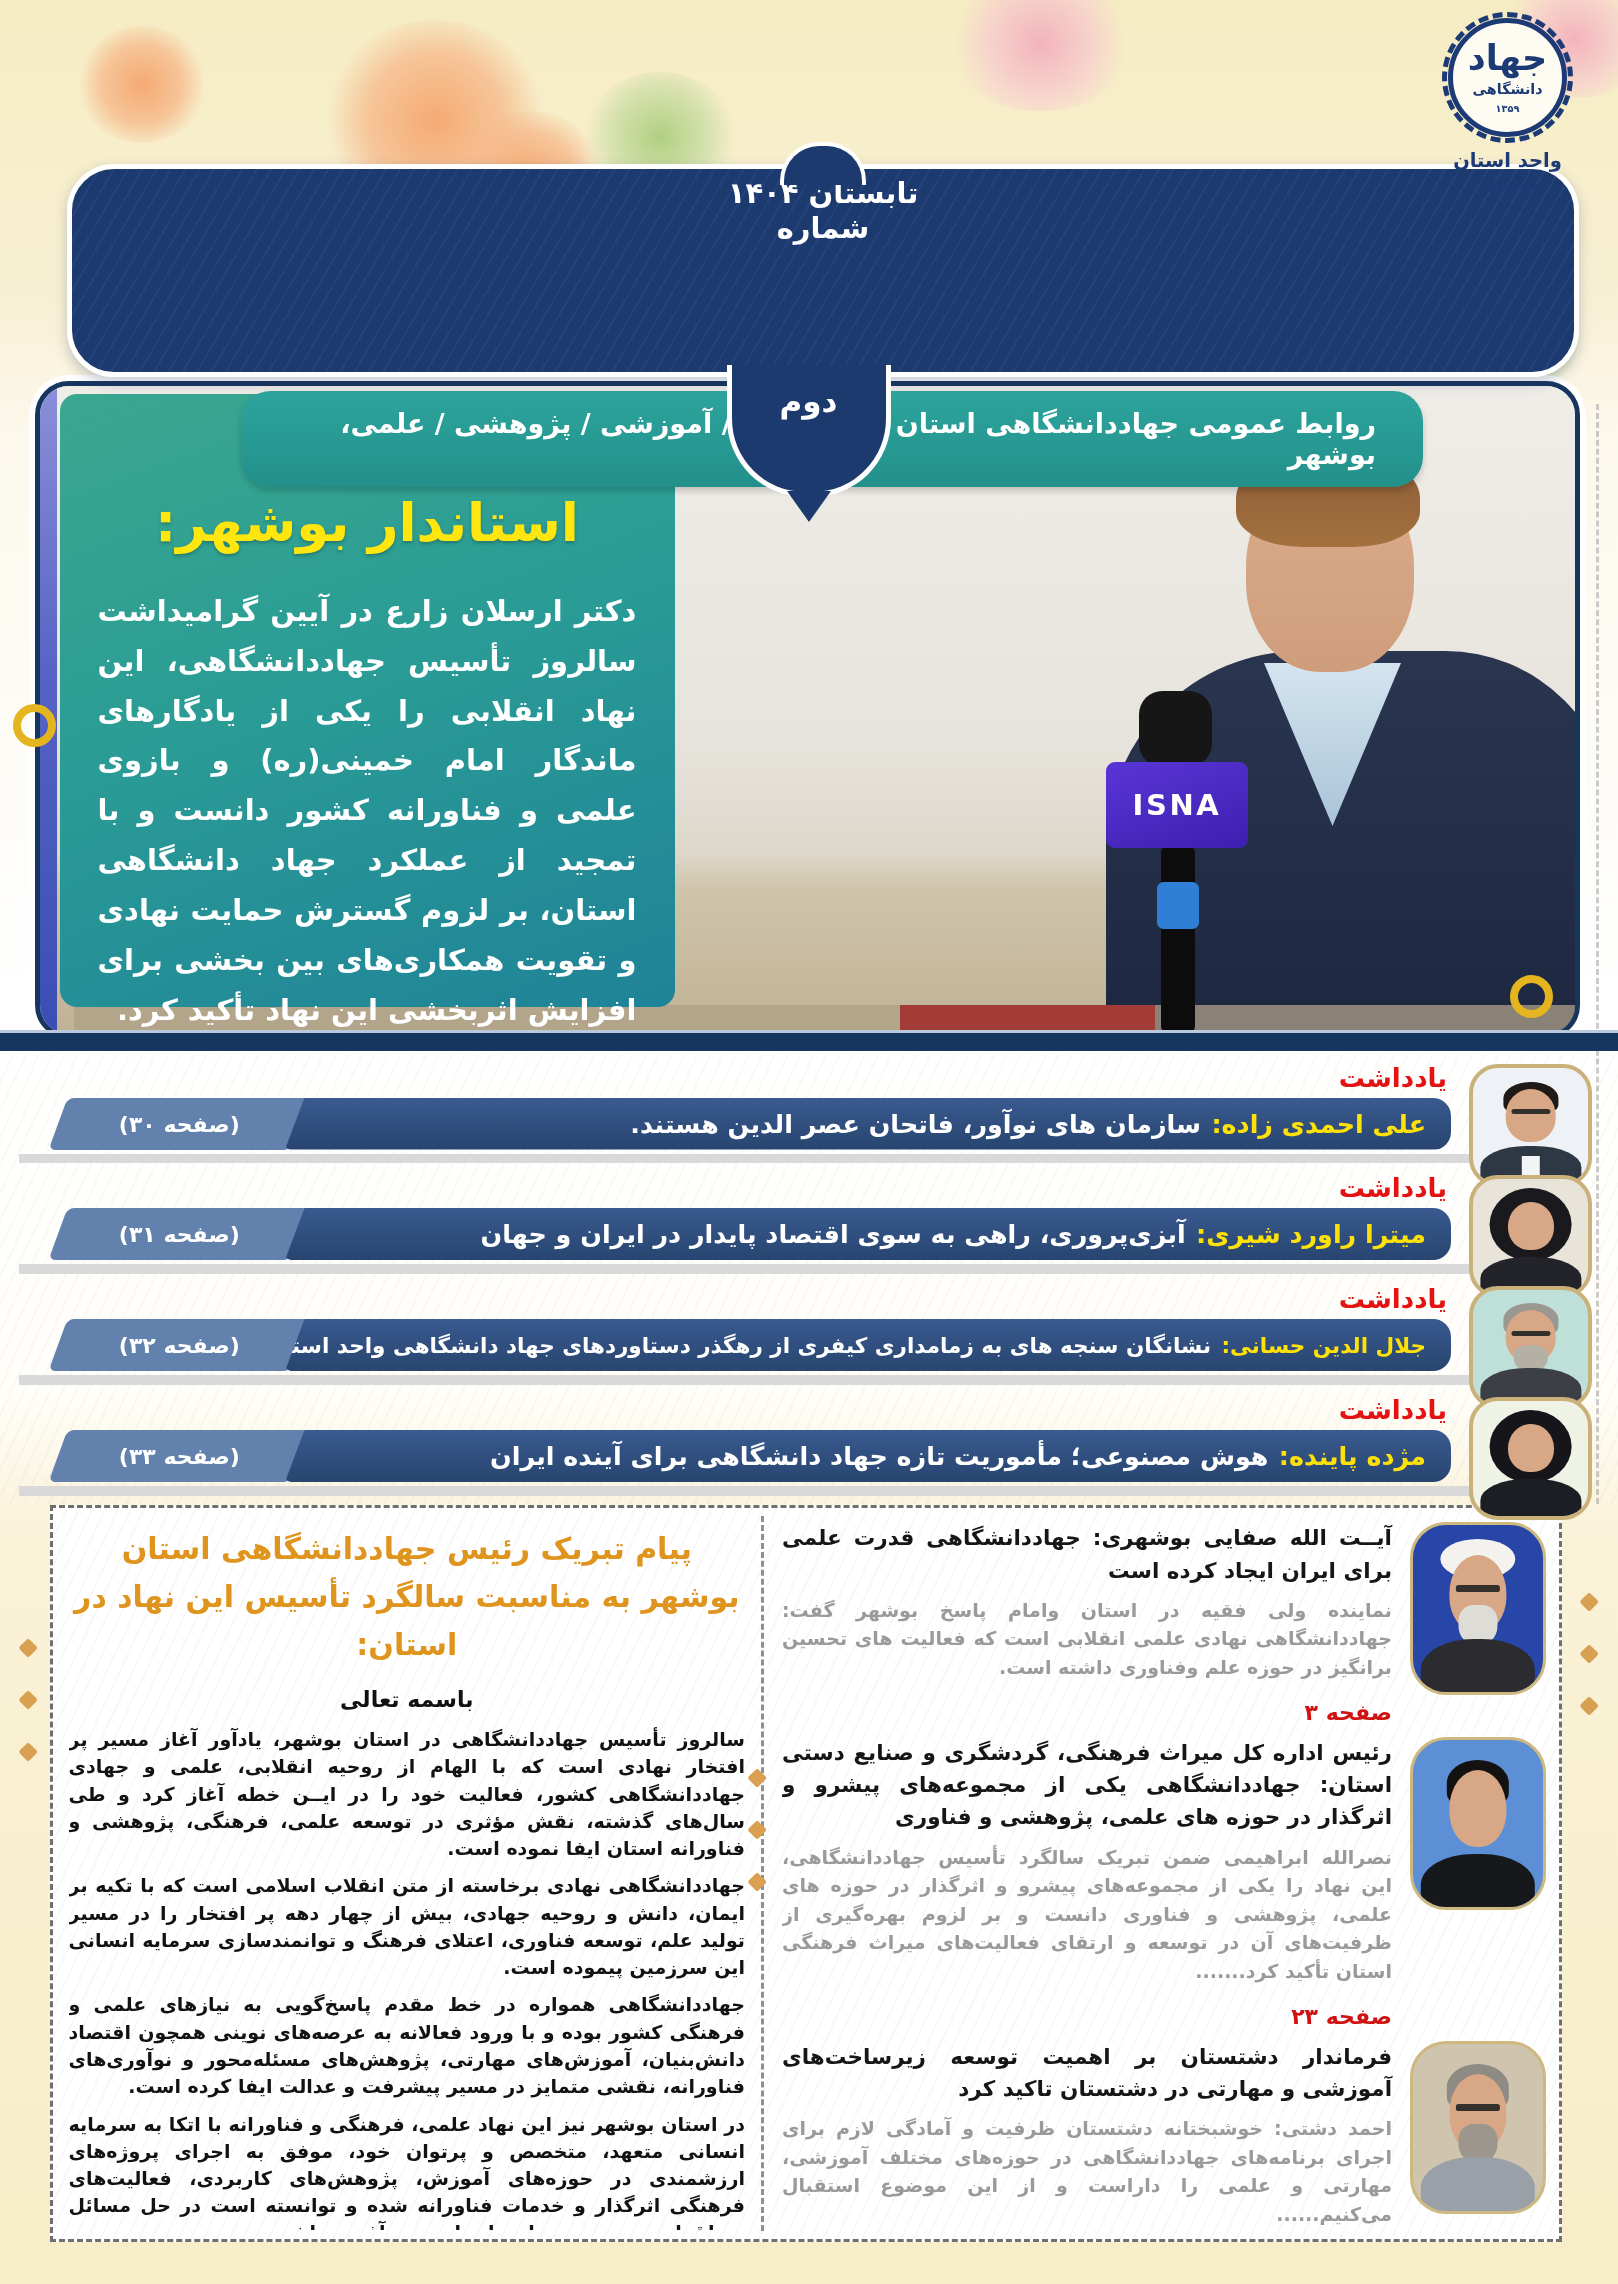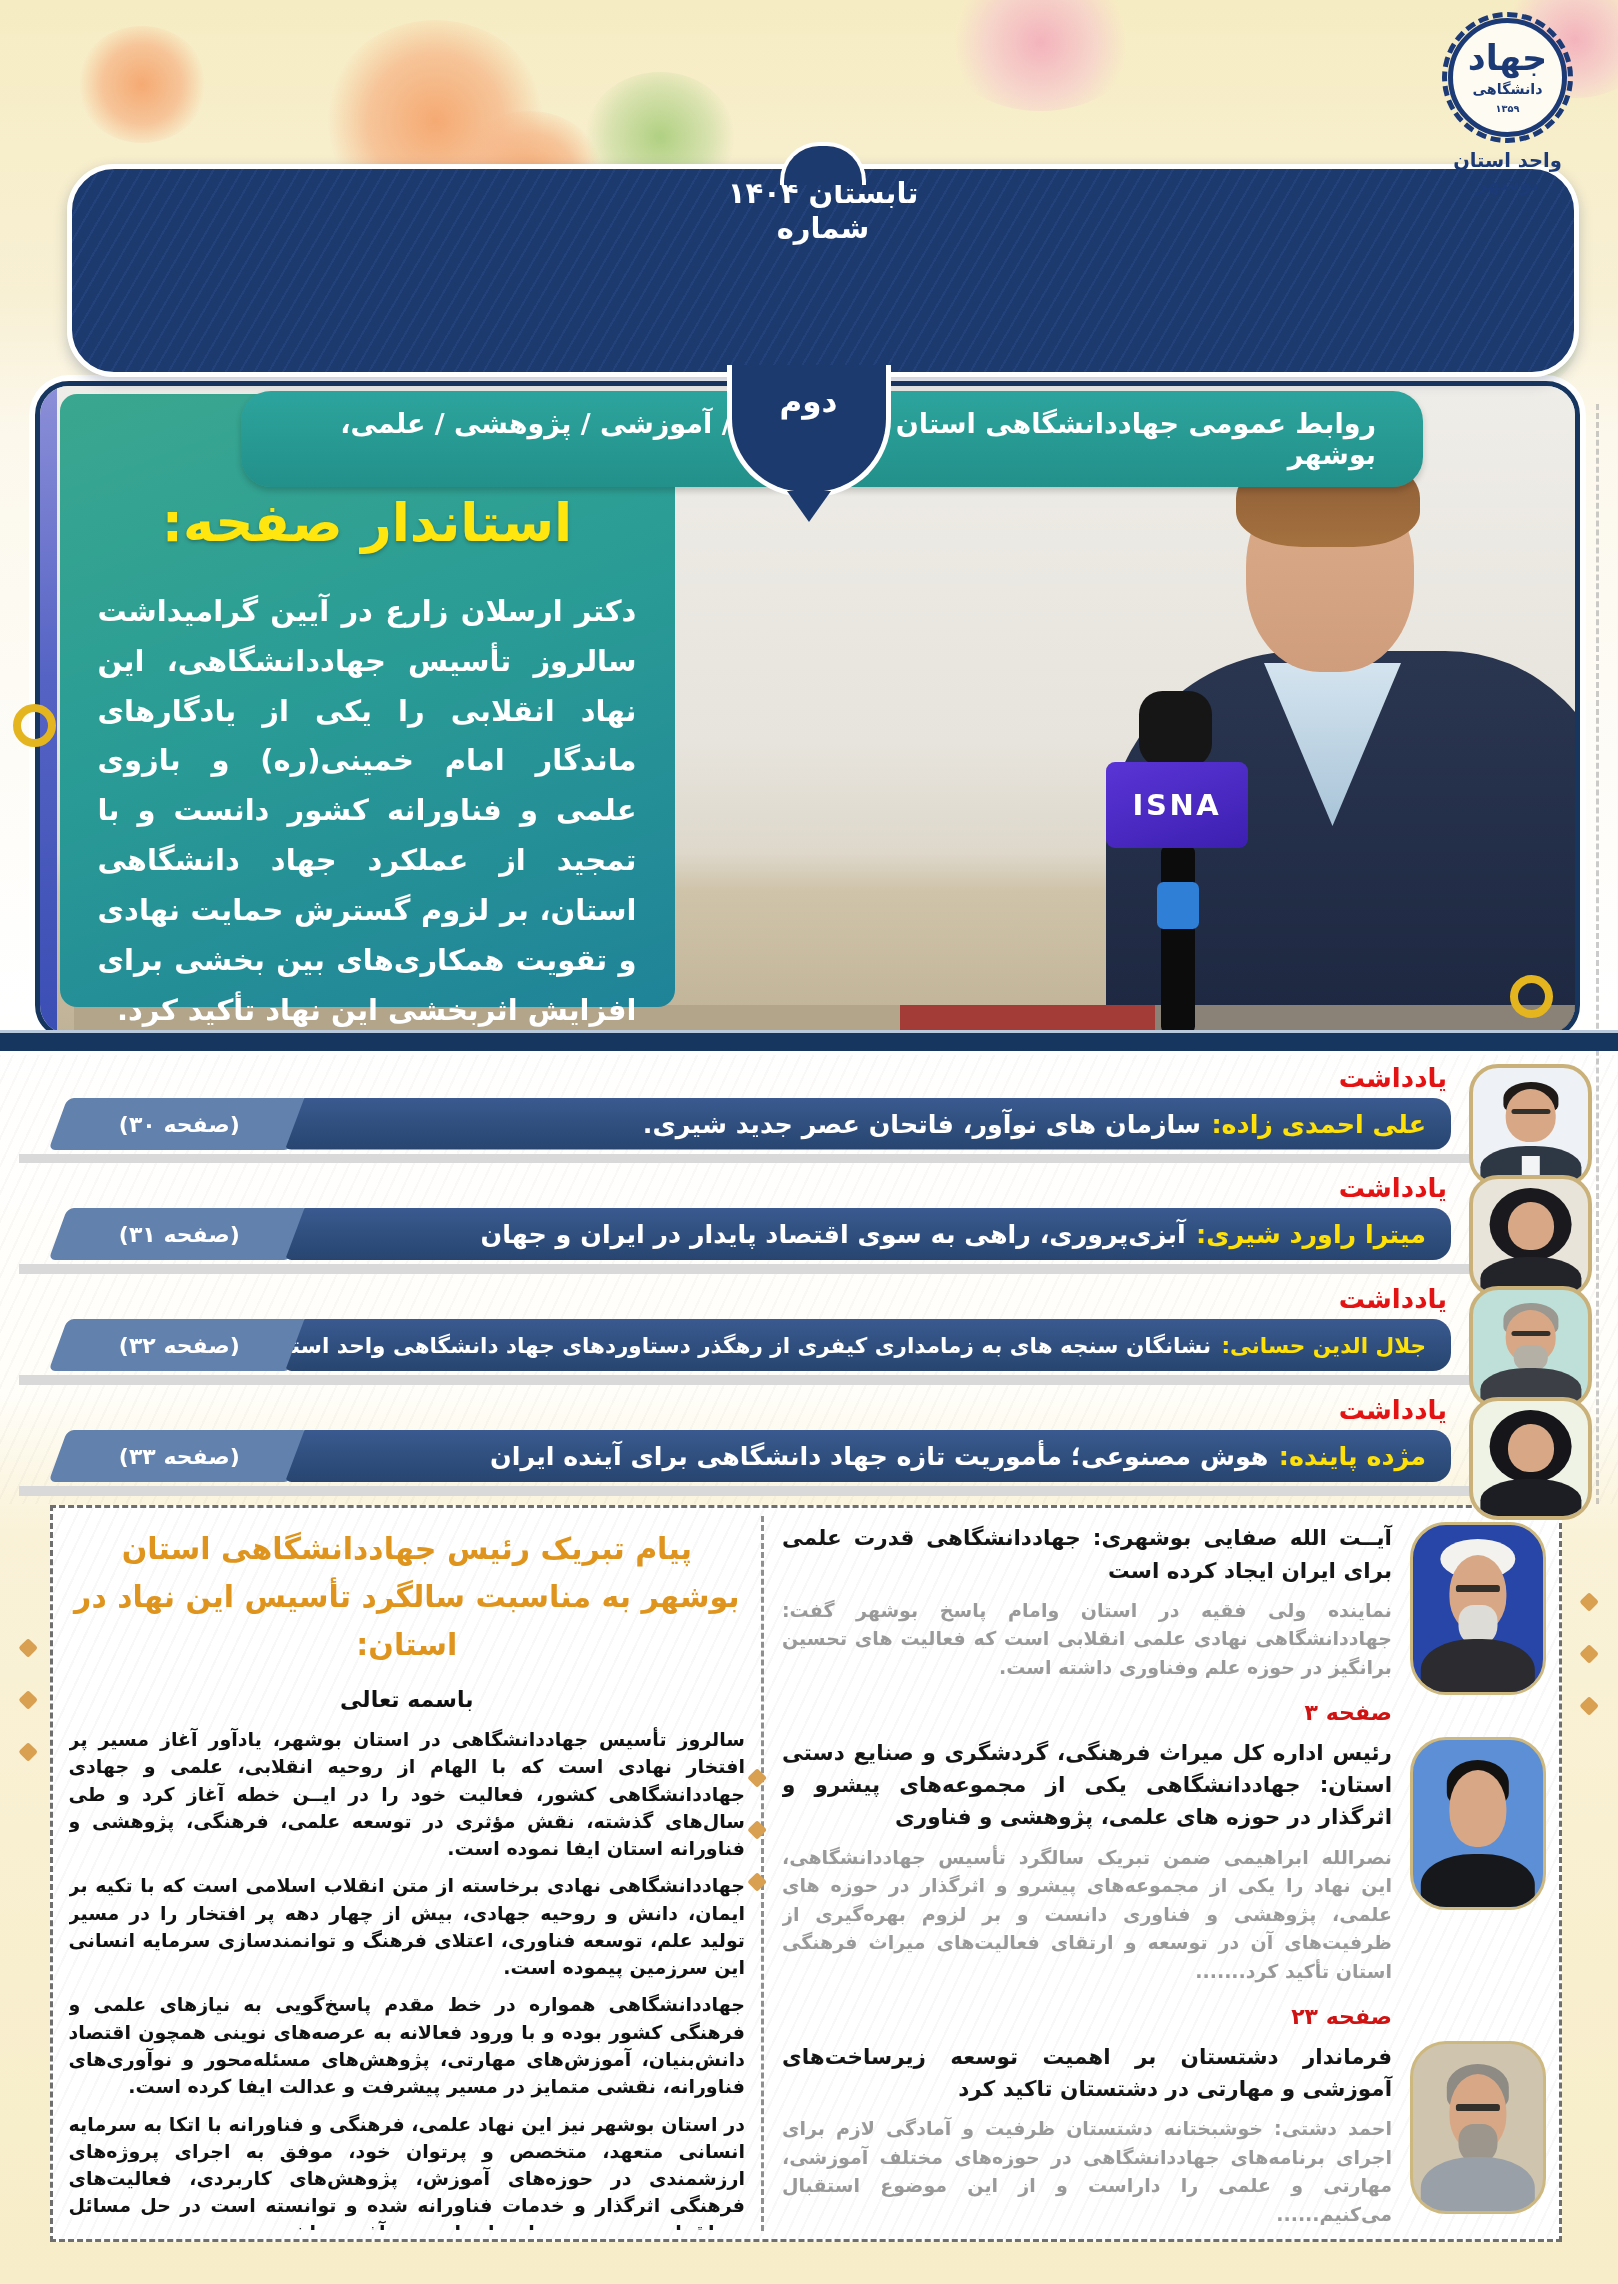--- a/index.html
+++ b/index.html
@@ -182,39 +182,39 @@
       <div class="m-hair"></div>
       <div class="mic-foam"></div>
       <div class="mic-flag">
         <span>ISNA</span>
       </div>
       <div class="mic-stem"></div>
       <div class="mic-band"></div>
       <div class="podium"></div>
     </div>
     <div class="hero-lead">
-      <h1 class="kicker">استاندار صفحه:</h1>
+      <h1 class="kicker">استاندار بوشهر:</h1>
       <p class="lead-body">دکتر ارسلان زارع در آیین گرامیداشت سالروز تأسیس جهاددانشگاهی، این نهاد انقلابی را یکی از یادگارهای ماندگار امام خمینی(ره) و بازوی علمی و فناورانه کشور دانست و با تمجید از عملکرد جهاد دانشگاهی استان، بر لزوم گسترش حمایت نهادی و تقویت همکاری‌های بین بخشی برای افزایش اثربخشی این نهاد تأکید کرد.</p>
     </div>
   </div>
   <div class="hero-rule"></div>
   <div class="orn-ring" style="left:14.3px;top:704px;"></div>
   <div class="orn-ring" style="right:65px;top:975px;"></div>
 
   <div class="notes-band">
 
     <div class="note-row" style="top:6.5px;">
       <div class="note-label">یادداشت</div>
       <div class="note-shadow"></div>
       <div class="note-page">
           <span>(صفحه ۳۰)</span>
         </div>
       <div class="note-bar">
         <span class="note-author">علی احمدی زاده:</span>
-        <span class="note-title">سازمان های نوآور، فاتحان عصر جدید شیری.</span>
+        <span class="note-title">سازمان های نوآور، فاتحان عصر الدین هستند.</span>
       </div>
       <div class="note-photo" style="--bg:#eef1f5;--hair:#1f1a18;--suit:#2e3744;">
         <div class="ph-hair"></div>
         <div class="ph-head"></div>
         <div class="ph-glasses"></div>
         <div class="ph-body"></div>
         <div class="ph-shirt"></div>
       </div>
     </div>
 

